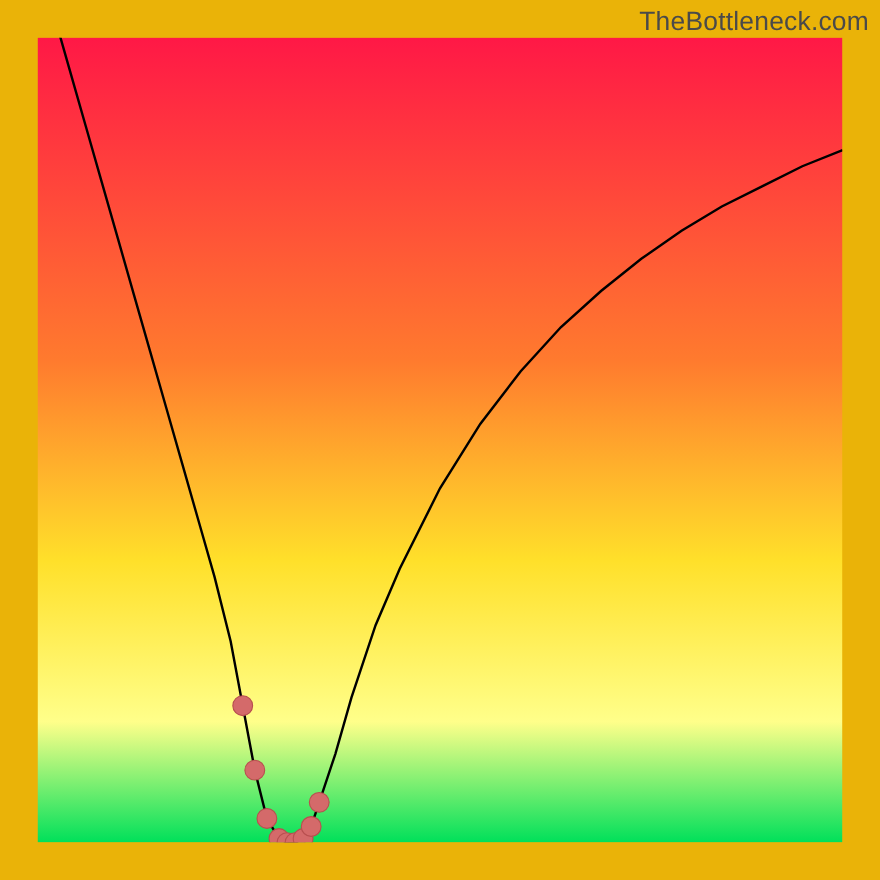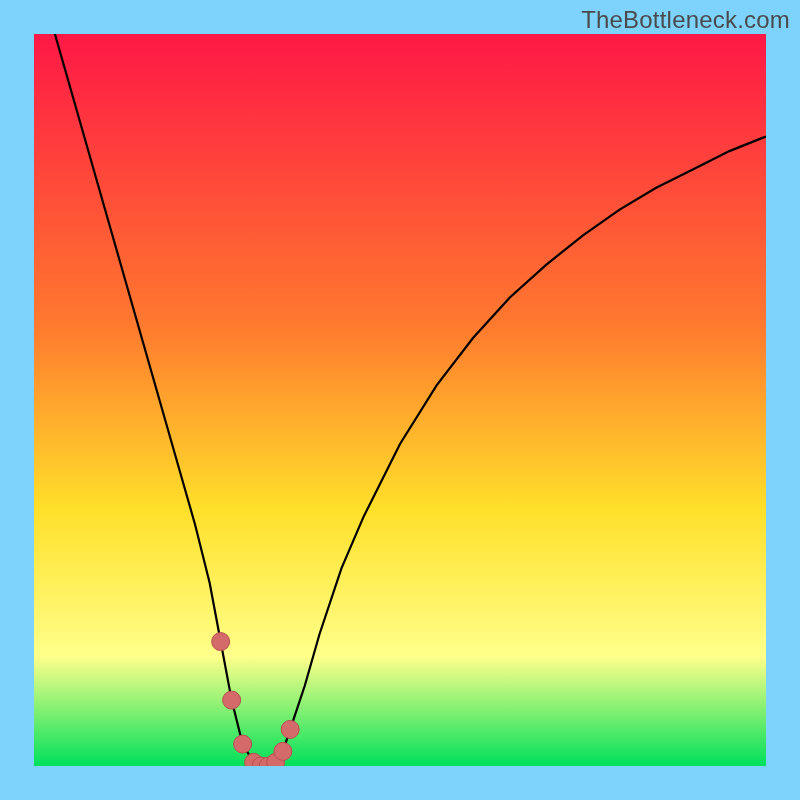--- a/index.html
+++ b/index.html
@@ -10,21 +10,21 @@
     background: #000;
     font-family: Arial, Helvetica, sans-serif;
     overflow: hidden;
   }
   .frame {
     position: absolute;
     left: 0;
     top: 0;
     width: 800px;
     height: 800px;
-    background: #7dd3fc;
+    background: #eab308;
   }
   .plot {
     position: absolute;
     left: 34px;
     top: 34px;
     width: 732px;
     height: 732px;
     overflow: hidden;
   }
   .watermark {

